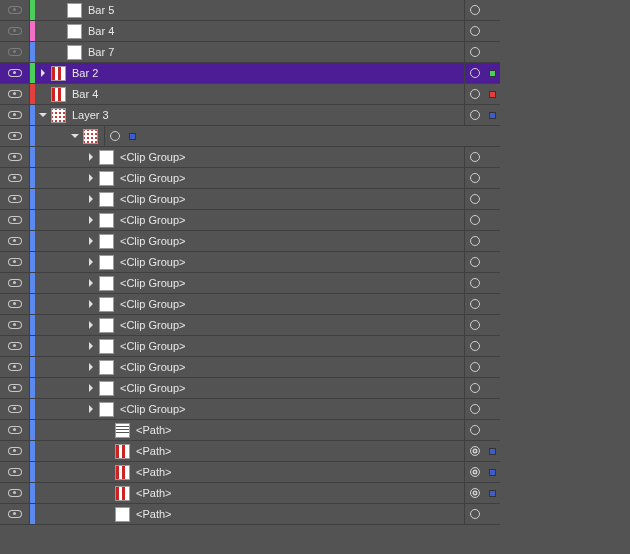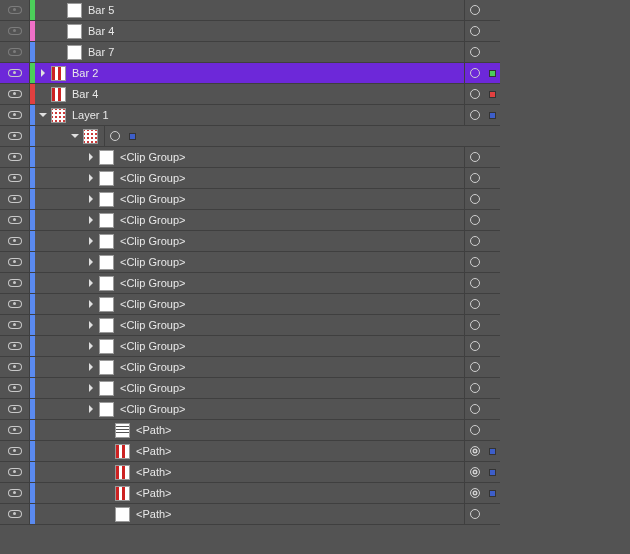--- a/index.html
+++ b/index.html
@@ -12,21 +12,21 @@
     overflow: hidden;
   }
   .panel { width: 500px; }
   .row {
     display: flex;
     align-items: center;
     height: 21px;
     border-bottom: 1px solid #3f3f3f;
     user-select: none;
   }
-  .row.selected { background: #6d28d9; }
+  .row.selected { background: #4c1d95; }
   .vis-col {
     width: 30px;
     display: flex;
     align-items: center;
     justify-content: center;
     border-right: 1px solid #3f3f3f;
     flex-shrink: 0;
     height: 100%;
   }
   .eye {
@@ -192,21 +192,21 @@
       <div class="vis-col">
         <div class="eye"></div>
       </div>
       <div class="color-strip" style="background: rgb(90, 138, 240);"></div>
       <div class="arrow">
         <svg viewBox="0 0 8 8">
           <path d="M0 2 L8 2 L4 6 Z"></path>
         </svg>
       </div>
       <div class="thumb dots"></div>
-      <div class="label">Layer 1</div>
+      <div class="label">Layer 3</div>
       <div class="target-col">
         <div class="ring"></div>
       </div>
       <div class="swatch-col">
         <div class="swatch" style="background: rgb(61, 94, 201);"></div>
       </div>
     </div>
     <div class="row">
       <div class="vis-col">
         <div class="eye"></div>

